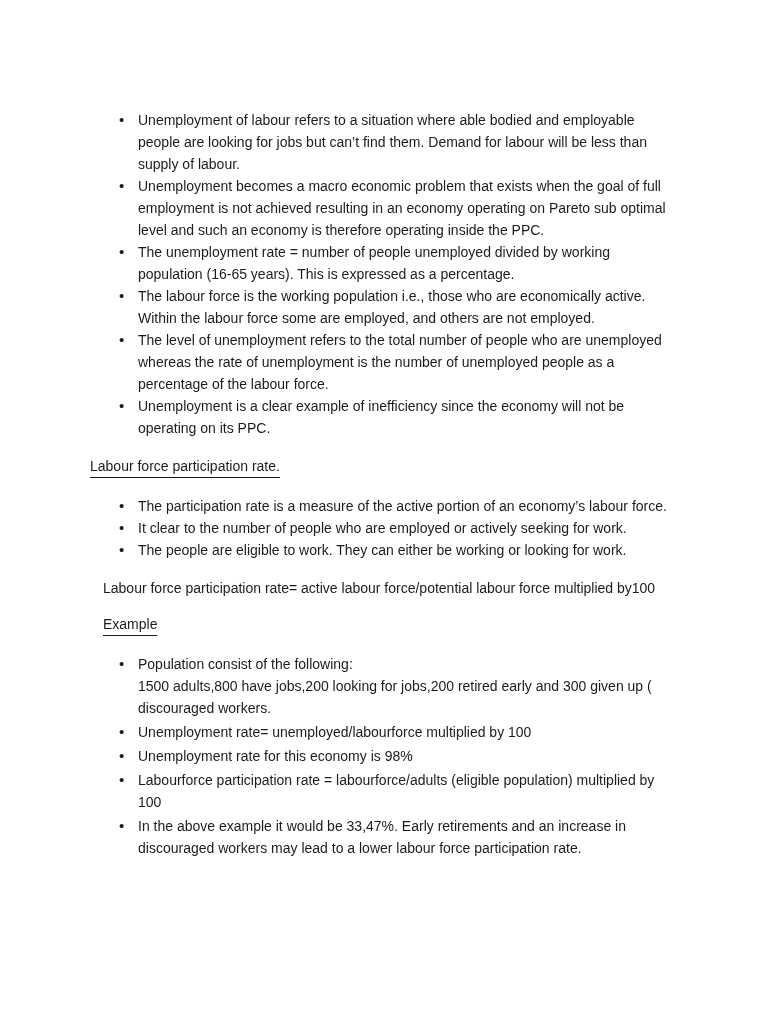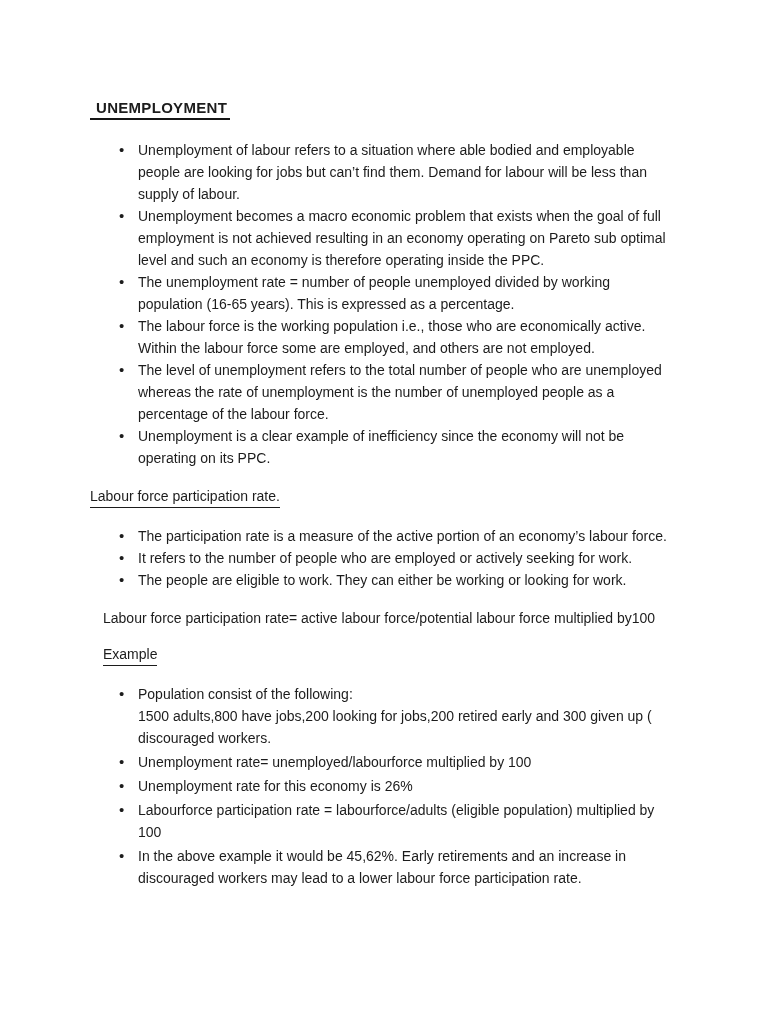--- a/index.html
+++ b/index.html
@@ -74,21 +74,20 @@
   }
   ul.example-list li + li {
     margin-top: 2px;
   }
 </style>
 </head>
 <body>
 
 <div class="doc">
 
-  <h1 class="title-wrap"><span class="doc-title">UNEMPLOYMENT</span></h1>
 
   <ul class="bullets">
     <li><span class="bullet-text">Unemployment of labour refers to a situation where able bodied and employable
 people are looking for jobs but can’t find them. Demand for labour will be less than
 supply of labour.</span></li>
     <li><span class="bullet-text">Unemployment becomes a macro economic problem that exists when the goal of full
 employment is not achieved resulting in an economy operating on Pareto sub optimal
 level and such an economy is therefore operating inside the PPC.</span></li>
     <li><span class="bullet-text">The unemployment rate = number of people unemployed divided by working
 population (16-65 years). This is expressed as a percentage.</span></li>
@@ -98,33 +97,33 @@
 whereas the rate of unemployment is the number of unemployed people as a
 percentage of the labour force.</span></li>
     <li><span class="bullet-text">Unemployment is a clear example of inefficiency since the economy will not be
 operating on its PPC.</span></li>
   </ul>
 
   <h2 class="section-heading"><span class="heading-text">Labour force participation rate.</span></h2>
 
   <ul class="bullets">
     <li><span class="bullet-text">The participation rate is a measure of the active portion of an economy’s labour force.</span></li>
-    <li><span class="bullet-text">It refers to the number of people who are employed or actively seeking for work.</span></li>
+    <li><span class="bullet-text">It clear to the number of people who are employed or actively seeking for work.</span></li>
     <li><span class="bullet-text">The people are eligible to work. They can either be working or looking for work.</span></li>
   </ul>
 
   <p class="formula">Labour force participation rate= active labour force/potential labour force  multiplied by100</p>
 
   <h2 class="section-heading example-heading"><span class="heading-text">Example</span></h2>
 
   <ul class="bullets example-list">
     <li><span class="bullet-text">Population consist of the following:
 1500 adults,800 have jobs,200 looking for jobs,200 retired early and 300 given up (
 discouraged workers.</span></li>
     <li><span class="bullet-text">Unemployment rate= unemployed/labourforce multiplied by 100</span></li>
-    <li><span class="bullet-text">Unemployment rate for this economy is 26%</span></li>
+    <li><span class="bullet-text">Unemployment rate for this economy is 98%</span></li>
     <li><span class="bullet-text">Labourforce participation rate = labourforce/adults (eligible population) multiplied by
 100</span></li>
-    <li><span class="bullet-text">In the above example it would be 45,62%. Early retirements and an increase in
+    <li><span class="bullet-text">In the above example it would be 33,47%. Early retirements and an increase in
 discouraged workers may lead to a lower labour force participation rate.</span></li>
   </ul>
 
 </div>
 
 </body></html>

